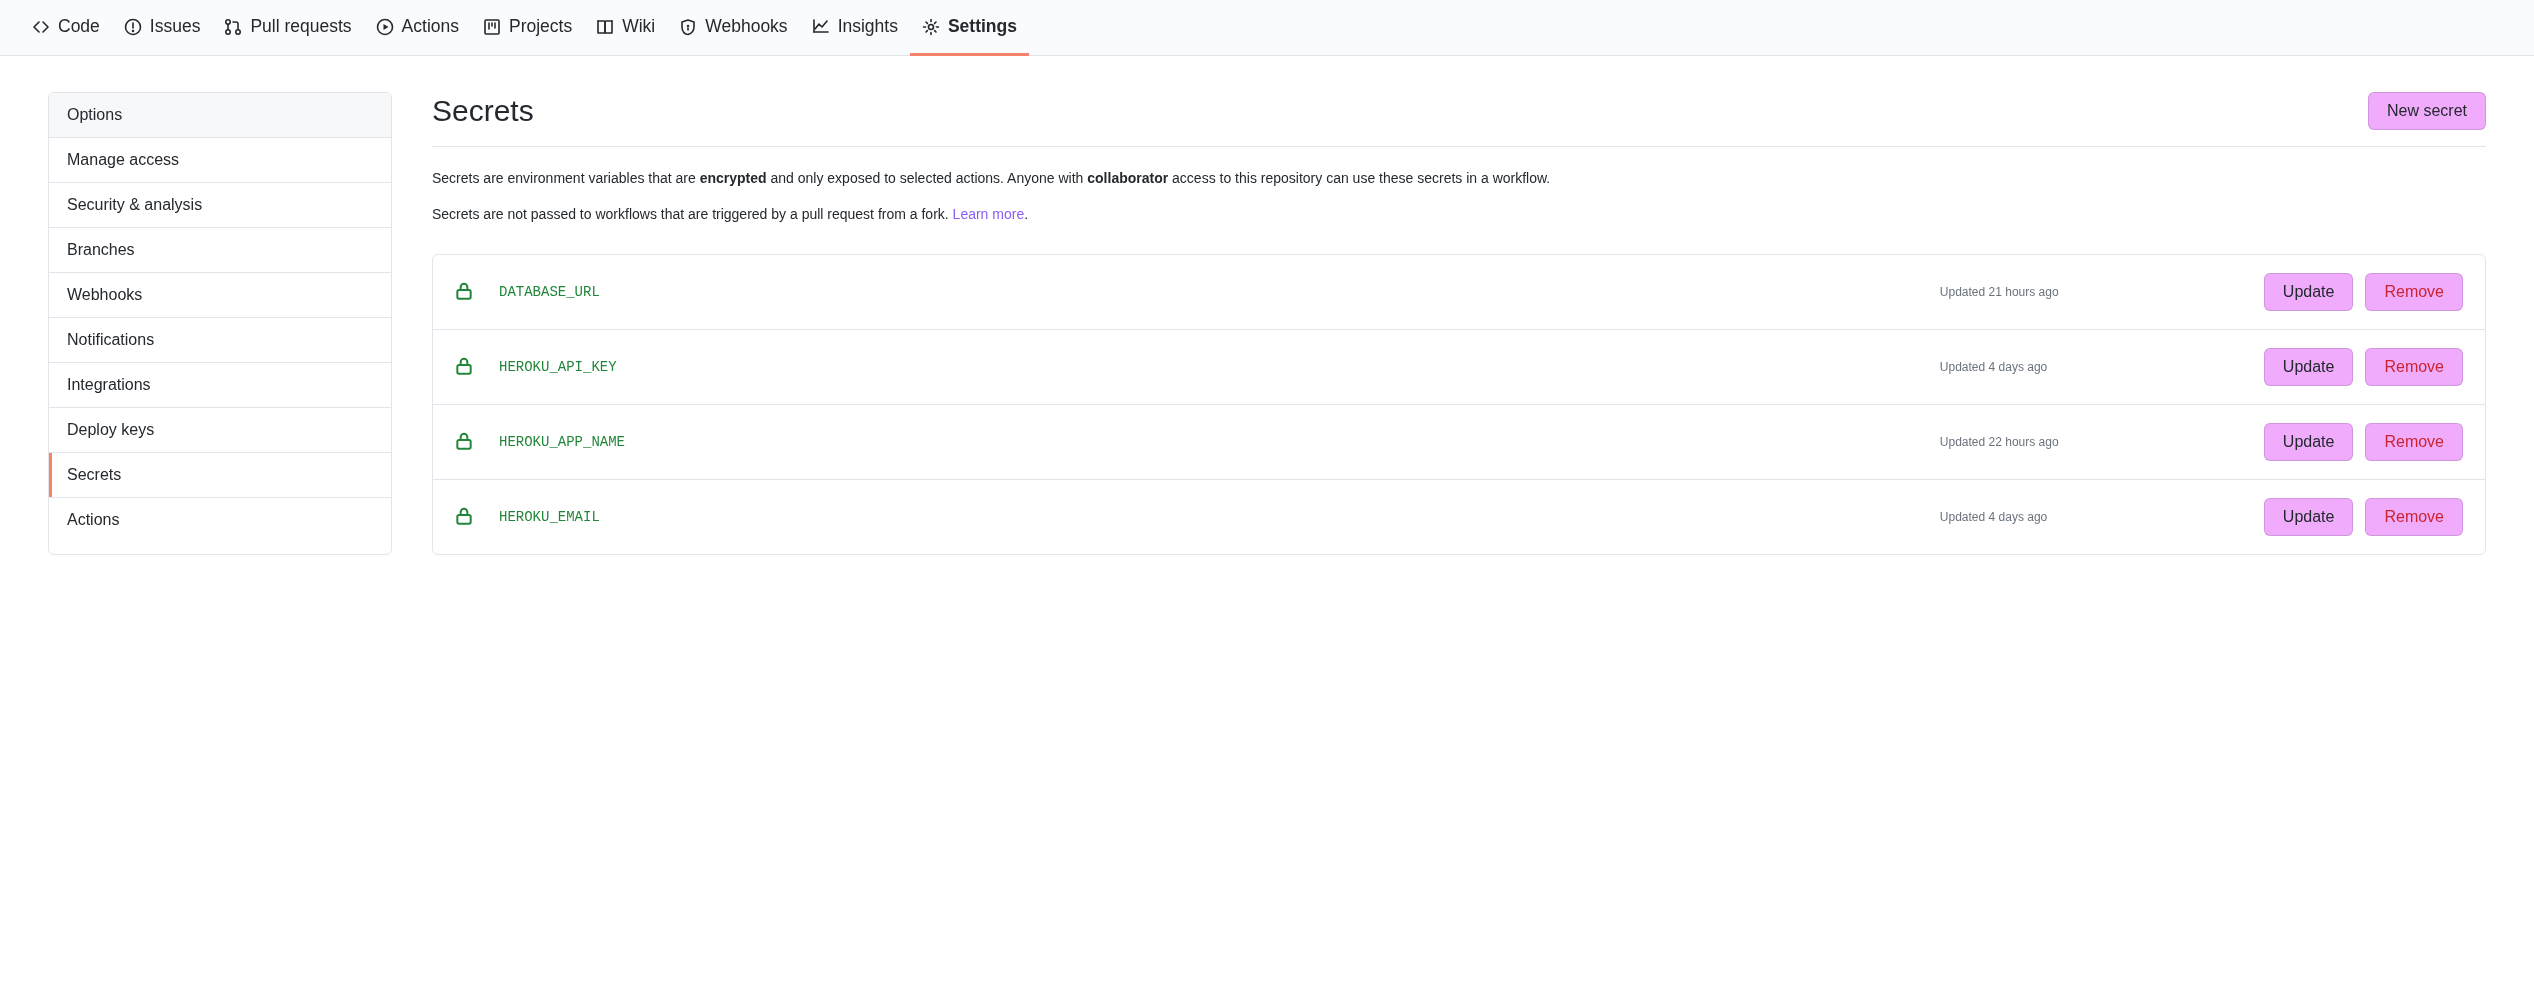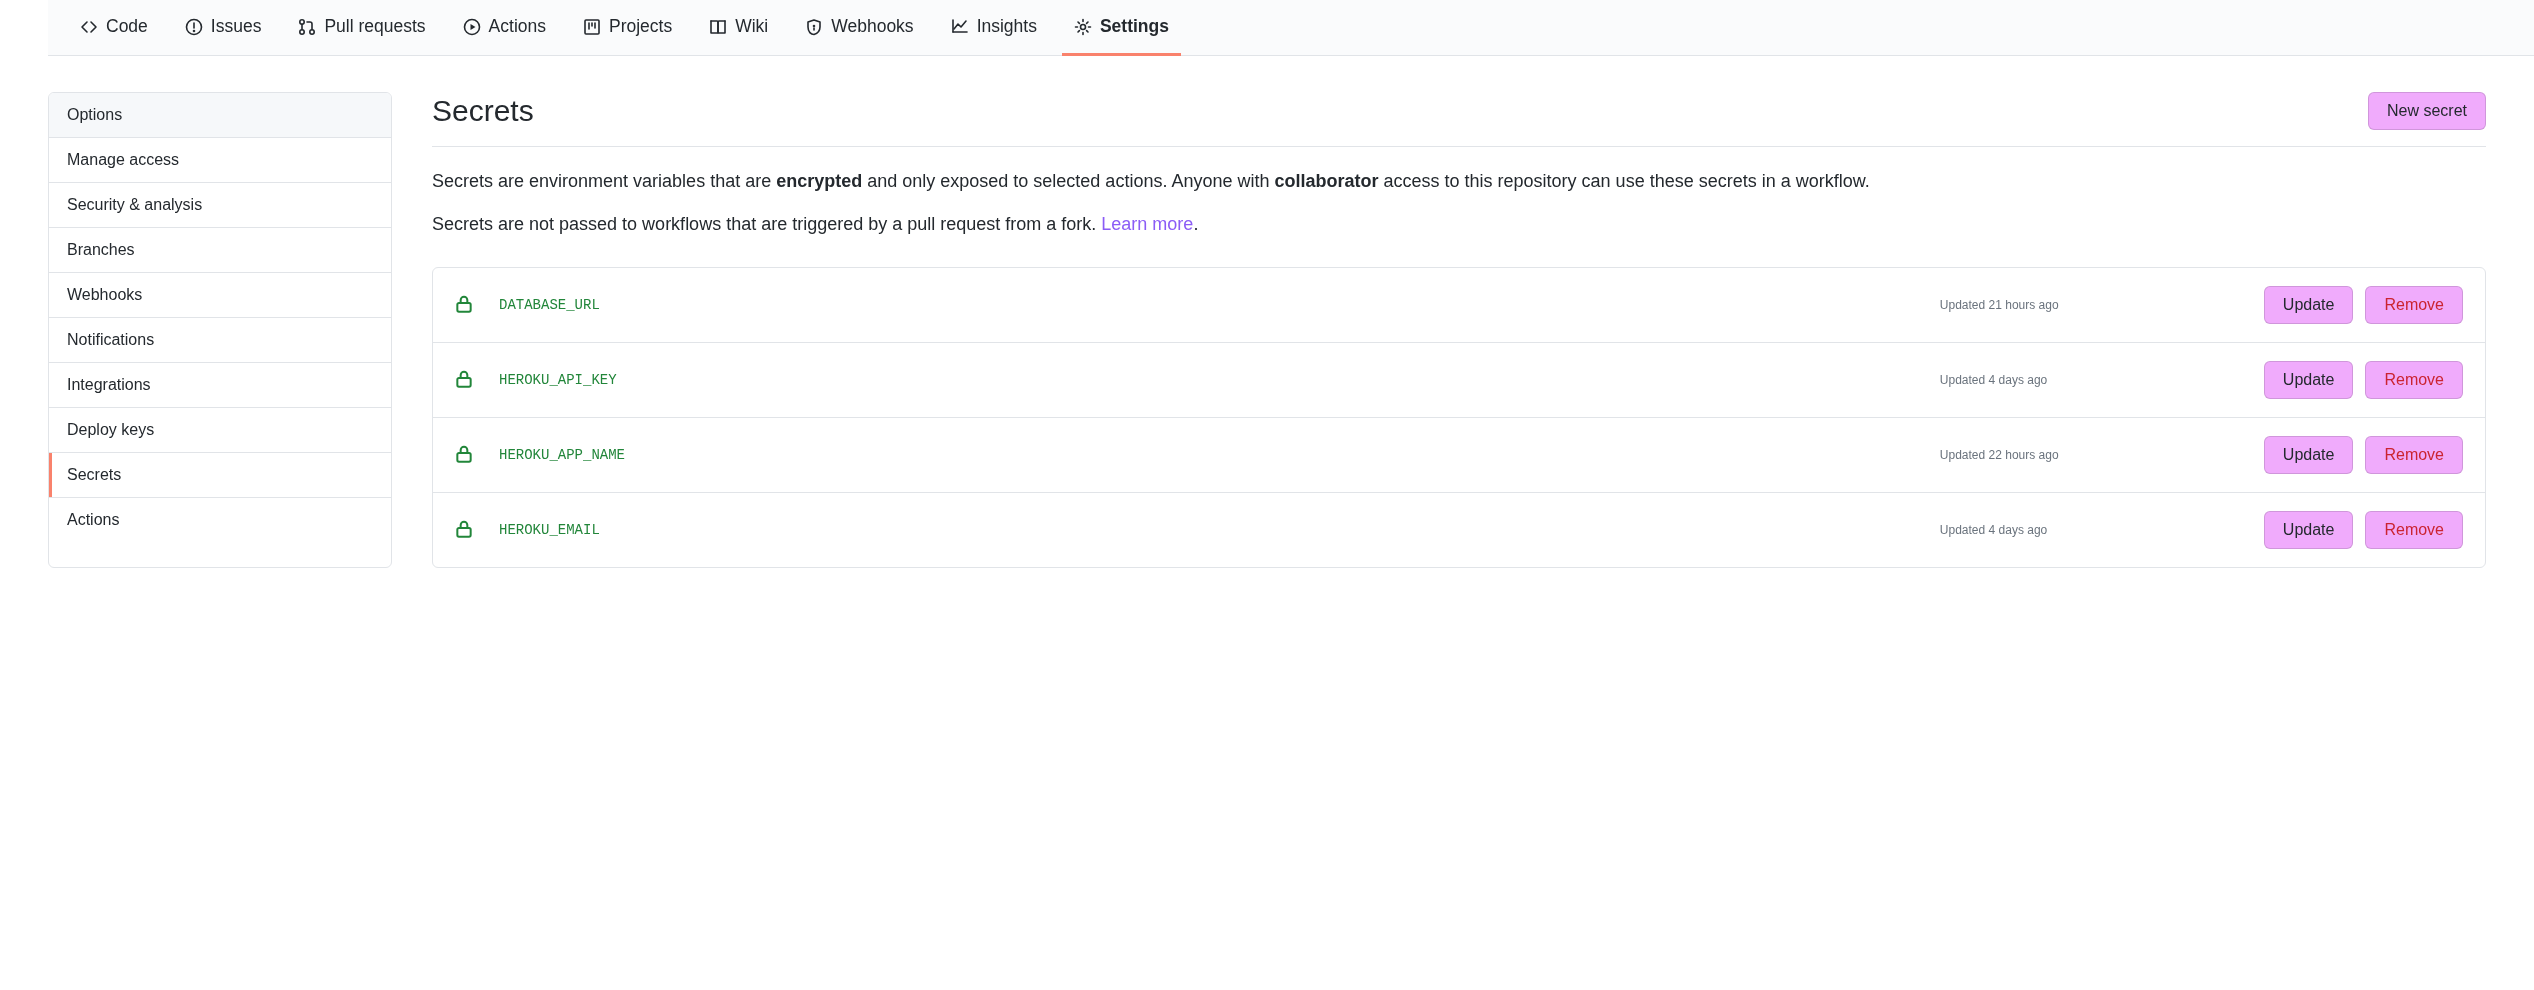--- a/index.html
+++ b/index.html
@@ -7,22 +7,21 @@
       font-family: -apple-system, BlinkMacSystemFont, "Segoe UI", Helvetica, Arial, sans-serif;
       color: #24292e;
       background: #fff;
       font-size: 14px;
     }
     .topnav {
       background: #fafbfc;
       border-bottom: 1px solid #e1e4e8;
       padding: 0 20px;
       display: flex;
-      gap: 13px;
-      margin-left: 48px;
+      gap: 0;
     }
     .topnav-item {
       display: flex;
       align-items: center;
       gap: 8px;
       padding: 16px 12px;
       font-size: 17.5px;
       color: #24292e;
       cursor: pointer;
       border-bottom: 3px solid transparent;
@@ -94,21 +93,21 @@
       font-weight: 500;
       background: #f0abfc;
       border: 1px solid rgba(27,31,35,0.15);
       border-radius: 6px;
       cursor: pointer;
       color: #24292e;
       line-height: 22px;
     }
     .btn-danger { color: #cb2431; }
     .desc {
-      font-size: 18px;
+      font-size: 14px;
       line-height: 1.6;
       margin-bottom: 14px;
       color: #24292e;
     }
     .desc b { font-weight: 600; }
     .link { color: #8b5cf6; cursor: pointer; }
 
     .secrets-list {
       border: 1px solid #e1e4e8;
       border-radius: 6px;

